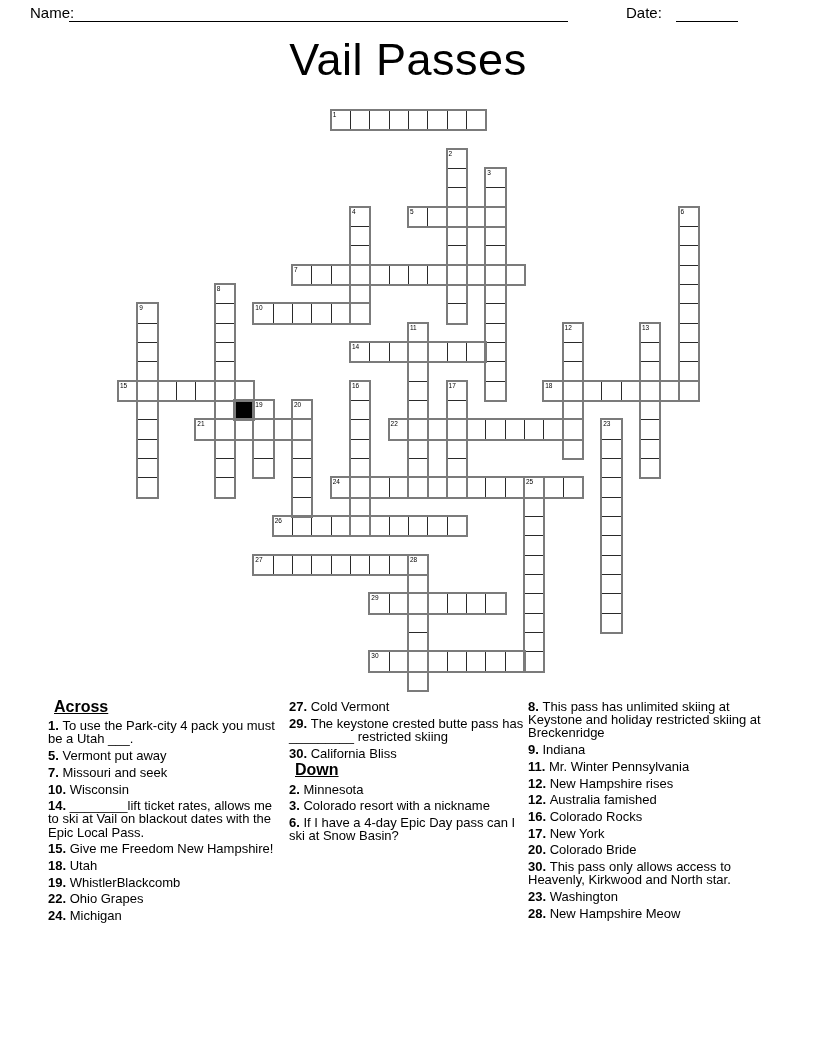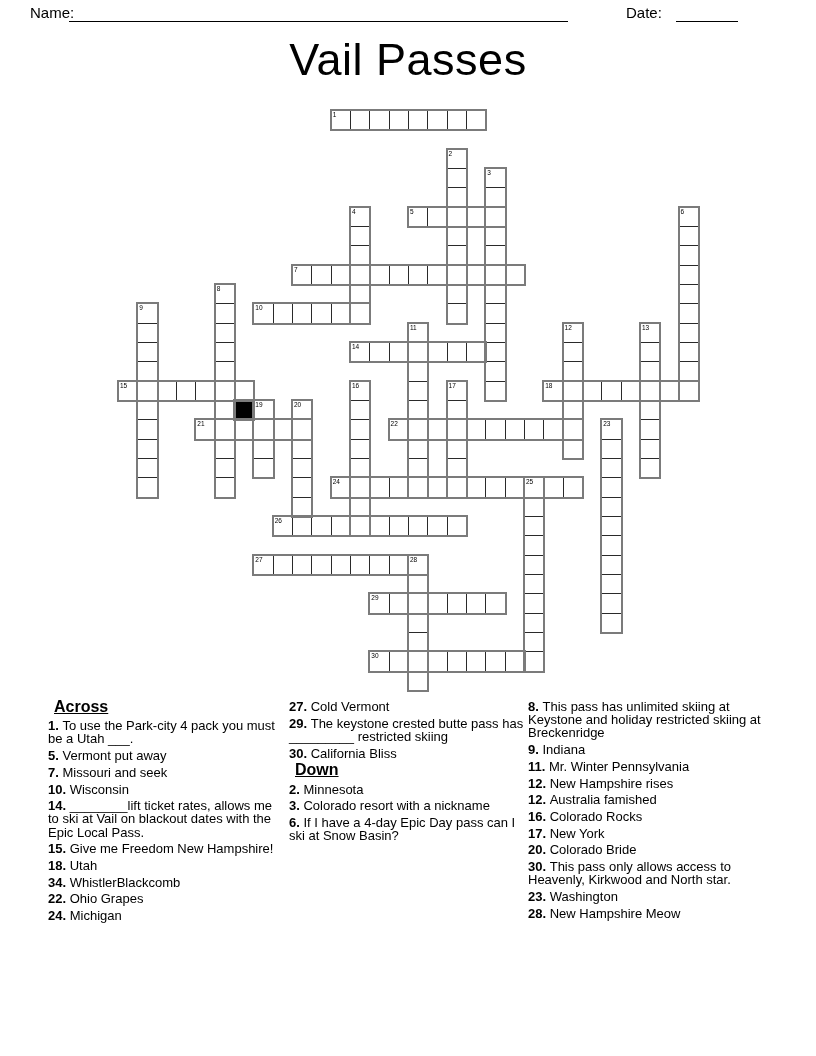--- a/index.html
+++ b/index.html
@@ -364,21 +364,21 @@
 
 <div class="clue-col" id="clue-col-1">
     <div class="clue-header">Across</div>
     <div class="clue"><b>1. </b>To use the Park-city 4 pack you must be a Utah ___.</div>
     <div class="clue"><b>5. </b>Vermont put away</div>
     <div class="clue"><b>7. </b>Missouri and seek</div>
     <div class="clue"><b>10. </b>Wisconsin</div>
     <div class="clue"><b>14. </b>________lift ticket rates, allows me to ski at Vail on blackout dates with the Epic Local Pass.</div>
     <div class="clue"><b>15. </b>Give me Freedom New Hampshire!</div>
     <div class="clue"><b>18. </b>Utah</div>
-    <div class="clue"><b>34. </b>WhistlerBlackcomb</div>
+    <div class="clue"><b>19. </b>WhistlerBlackcomb</div>
     <div class="clue"><b>22. </b>Ohio Grapes</div>
     <div class="clue"><b>24. </b>Michigan</div>
   </div>
 <div class="clue-col" id="clue-col-2">
     <div class="clue"><b>27. </b>Cold Vermont</div>
     <div class="clue"><b>29. </b>The keystone crested butte pass has _________ restricted skiing</div>
     <div class="clue"><b>30. </b>California Bliss</div>
     <div class="clue-header mid">Down</div>
     <div class="clue"><b>2. </b>Minnesota</div>
     <div class="clue"><b>3. </b>Colorado resort with a nickname</div>

